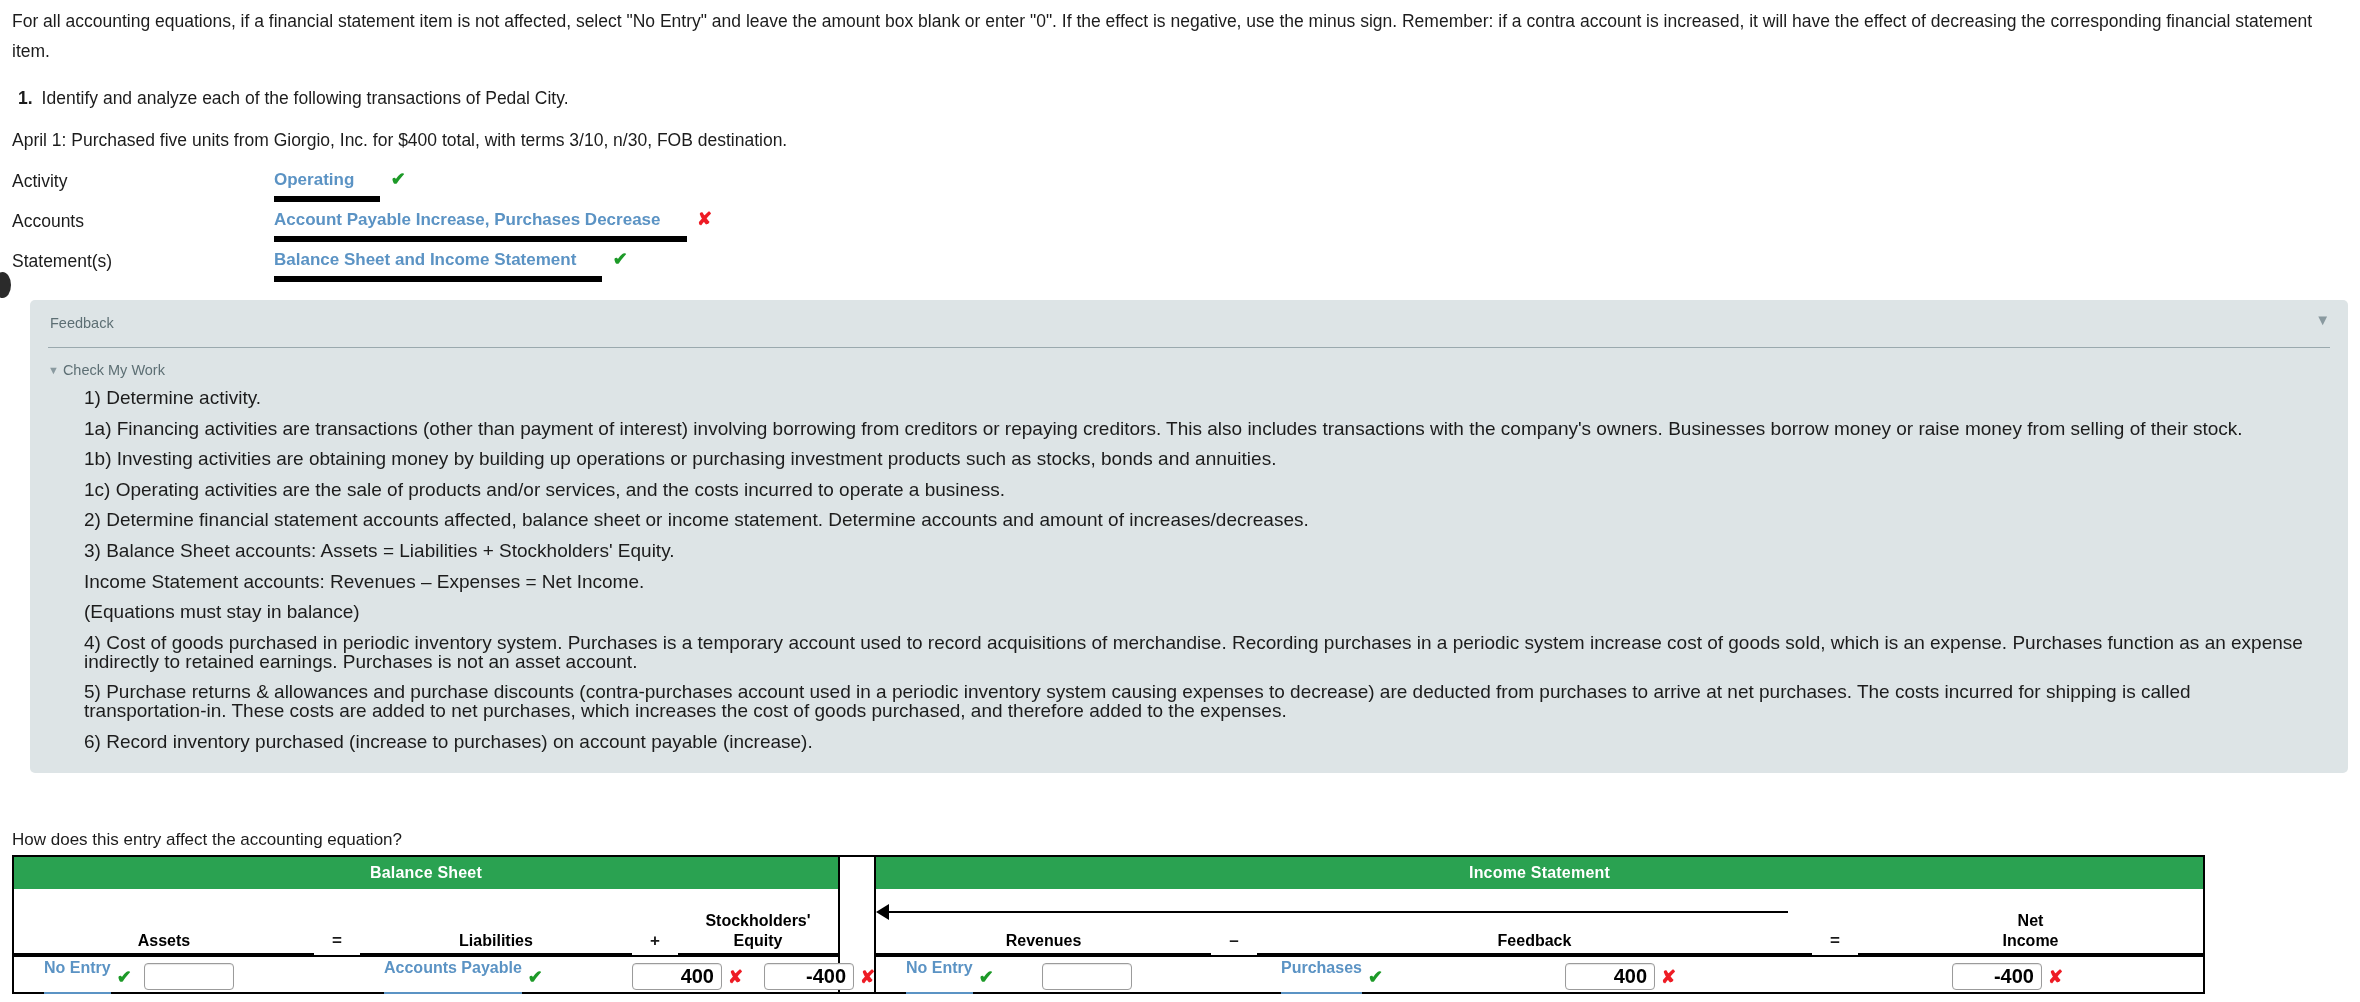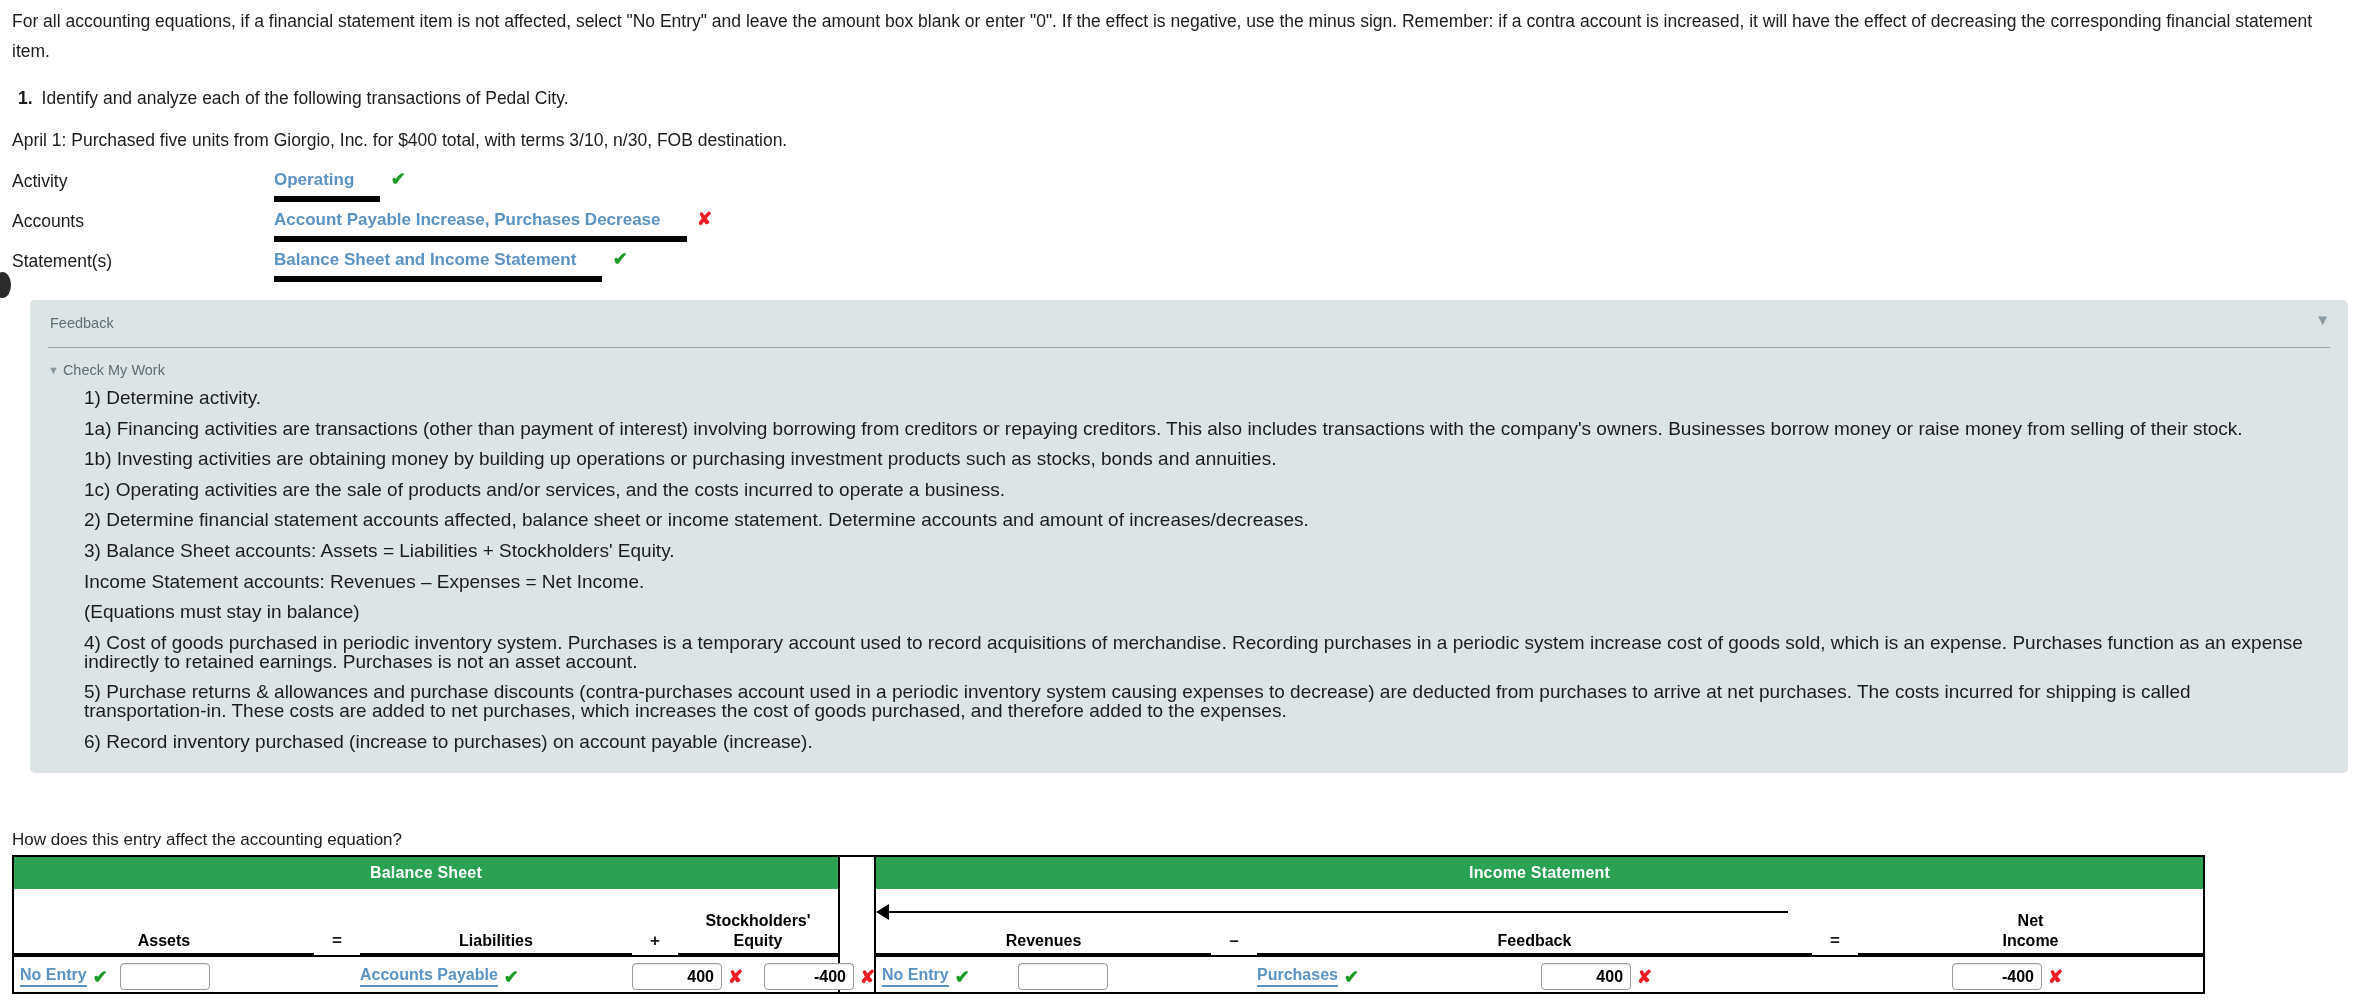--- a/index.html
+++ b/index.html
@@ -243,32 +243,33 @@
     align-items: center;
     box-sizing: border-box;
     height: 39px;
   }
   .acct-link {
     display: inline-block;
     font-size: 16px;
     font-weight: bold;
     color: #5b93c4;
     border-bottom: 2px solid #5b93c4;
-    padding-bottom: 1px;
+    padding-bottom: 15px;
     white-space: nowrap;
+    margin-left: 24px;
   }
   .amt-box {
     width: 90px;
     height: 27px;
     border: 1px solid #9b9b9b;
     border-radius: 4px;
     background: #fff;
     box-sizing: border-box;
     text-align: right;
-    font-size: 16px;
+    font-size: 20px;
     font-weight: bold;
     font-family: "Liberation Sans", sans-serif;
     padding: 0 7px;
     color: #000;
     outline: none;
     box-shadow: 0 1px 1px rgba(0,0,0,.10) inset;
   }
 
   
   .arrow-wrap {

